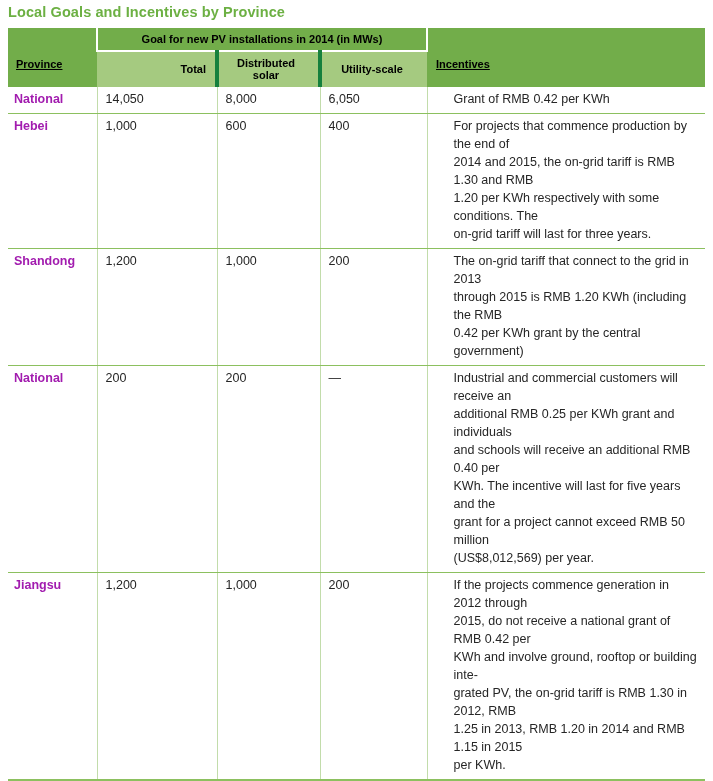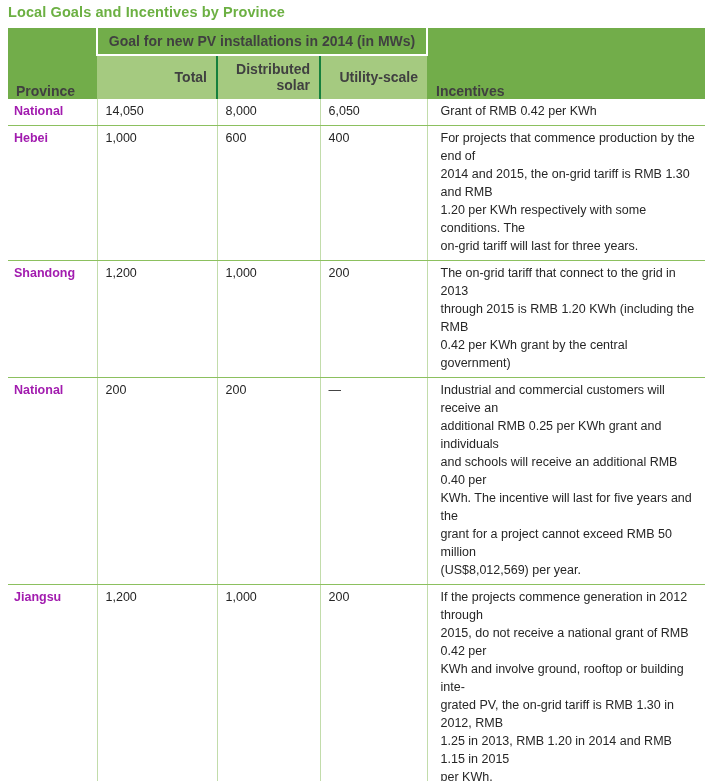--- a/index.html
+++ b/index.html
@@ -32,44 +32,44 @@
   }
   col.c-province  { width: 89px; }
   col.c-total     { width: 120px; }
   col.c-dist      { width: 103px; }
   col.c-utility   { width: 107px; }
   col.c-incent    { width: 278px; }
 
   
   thead th {
     font-weight: bold;
-    color: #404040;
+    color: #000000;
     text-align: left;
     padding: 4px 8px;
-    font-size: 14px;
+    font-size: 11px;
   }
   th.dark  { background: #72ad4a; }
   th.light { background: #a5ca80; margin-left: 28px; }
-  th.span2 { vertical-align: bottom; padding-bottom: 0; }
+  th.span2 { vertical-align: bottom; padding-bottom: 17px; text-decoration: underline; }
   th.group { text-align: center; border-left: 2px solid #ffffff; border-right: 2px solid #ffffff; padding: 5px 4px; }
   tr.hrow2 th.light { text-align: right; border-top: 2px solid #ffffff; padding: 5px 9px 6px 4px; }
-  tr.hrow2 th.light + th.light { border-left: 2px solid #15803d; }
+  tr.hrow2 th.light + th.light { border-left: 4px solid #15803d; text-align: center; }
 
   
   tbody td {
     vertical-align: top;
     padding: 3px 8px 5px 8px;
     line-height: 18px;
     border-bottom: 1px solid #8cc05f;
   }
   tbody td + td { border-left: 1px solid #c2dcab; }
   tbody tr:last-child td { border-bottom: none; }
   td.prov { font-weight: bold; color: #a21caf; padding-left: 6px; }
   td.num  { text-align: left; padding-right: 10px; }
-  td.inc  { white-space: pre-line; padding-left: 13px; }
+  td.inc  { white-space: pre-line; padding-left: 26px; }
 </style>
 </head>
 <body>
 
 <div class="page">
   <h1 class="title">Local Goals and Incentives by Province</h1>
 
   <table class="goals">
     <colgroup>
       <col class="c-province">

